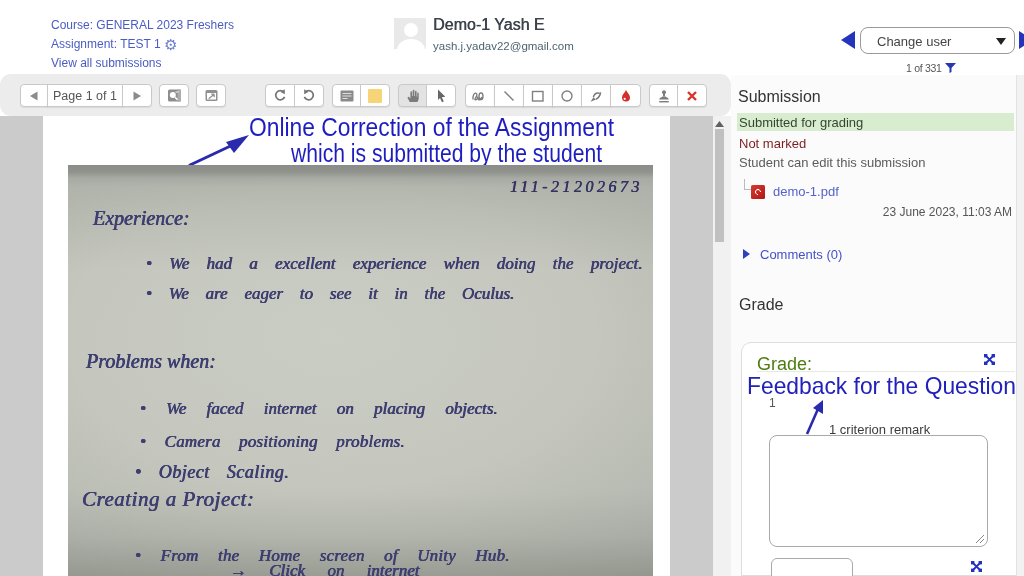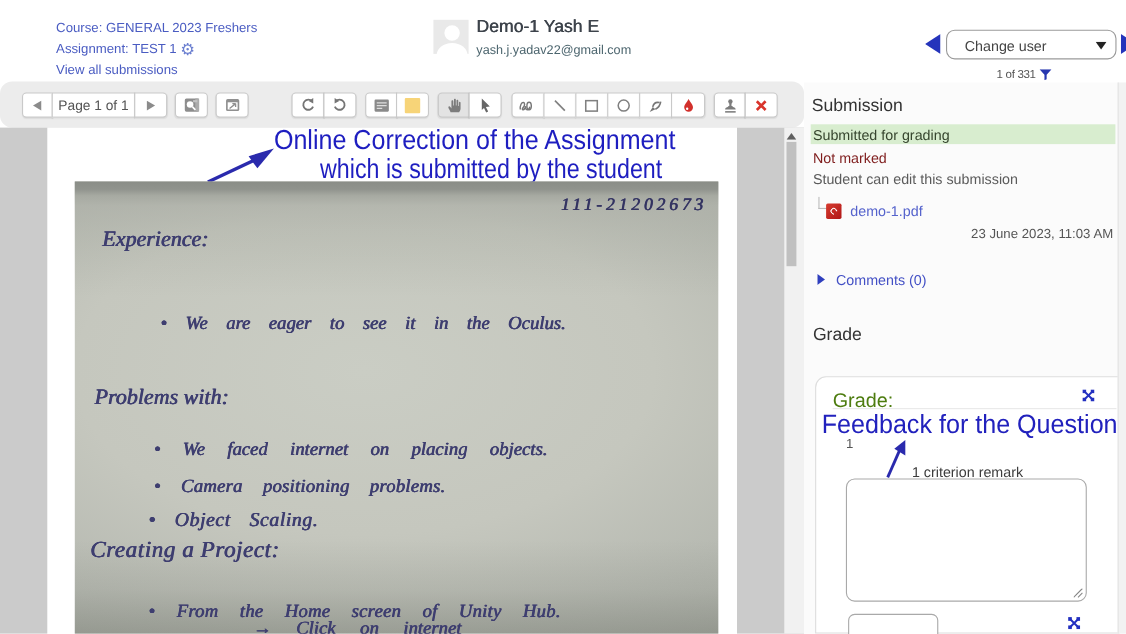--- a/index.html
+++ b/index.html
@@ -178,22 +178,23 @@
     <svg class="abs" style="left:0; top:0;" width="627" height="60">
       <text x="206" y="19.5" font-size="25" fill="#1e1ec0" textLength="365" lengthAdjust="spacingAndGlyphs" font-family="Liberation Sans">Online Correction of the Assignment</text>
       <text x="248" y="45.5" font-size="25" fill="#1e1ec0" textLength="311" lengthAdjust="spacingAndGlyphs" font-family="Liberation Sans">which is submitted by the student</text>
       <path d="M146,49.5 L196,26" stroke="#2a2aad" stroke-width="3" fill="none"></path>
       <path d="M206,19 L183,26 L191,37 Z" fill="#2a2aad"></path>
     </svg>
     <div id="photo">
 
       <div class="hw" style="left:442px; top:13px; font-size:16px; letter-spacing:3.5px; color:#33335e;">111-21202673</div>
       <div class="hw" style="left:25px;  top:42px; font-size:20px;">Experience:</div>
+      <div class="hw" style="left:78px;  top:89px; font-size:17px; word-spacing:13px;">• We had a excellent experience when doing the project.</div>
       <div class="hw" style="left:78px;  top:119px; font-size:17px; word-spacing:12.5px;">• We are eager to see it in the Oculus.</div>
-      <div class="hw" style="left:18px;  top:185px; font-size:20px;">Problems with:</div>
+      <div class="hw" style="left:18px;  top:185px; font-size:20px;">Problems when:</div>
       <div class="hw" style="left:72px;  top:234px; font-size:17px; word-spacing:16px;">• We faced internet on placing objects.</div>
       <div class="hw" style="left:72px;  top:267px; font-size:17px; word-spacing:14px; letter-spacing:0.2px;">• Camera positioning problems.</div>
       <div class="hw" style="left:67px;  top:297px; font-size:18px; word-spacing:12px; letter-spacing:0.5px;">• Object Scaling.</div>
       <div class="hw" style="left:14px;  top:322px; font-size:21px; letter-spacing:0.5px;">Creating a Project:</div>
       <div class="hw" style="left:67px;  top:381px; font-size:17px; word-spacing:15px; letter-spacing:0.2px;">• From the Home screen of Unity Hub.</div>
       <div class="hw" style="left:162px; top:396px; font-size:17px; word-spacing:18px;">→ Click on internet</div>
     </div>
   </div>
 
   <div class="abs" style="left:713px; top:0; width:18px; height:460px; background:#f1f1f1;"></div>

